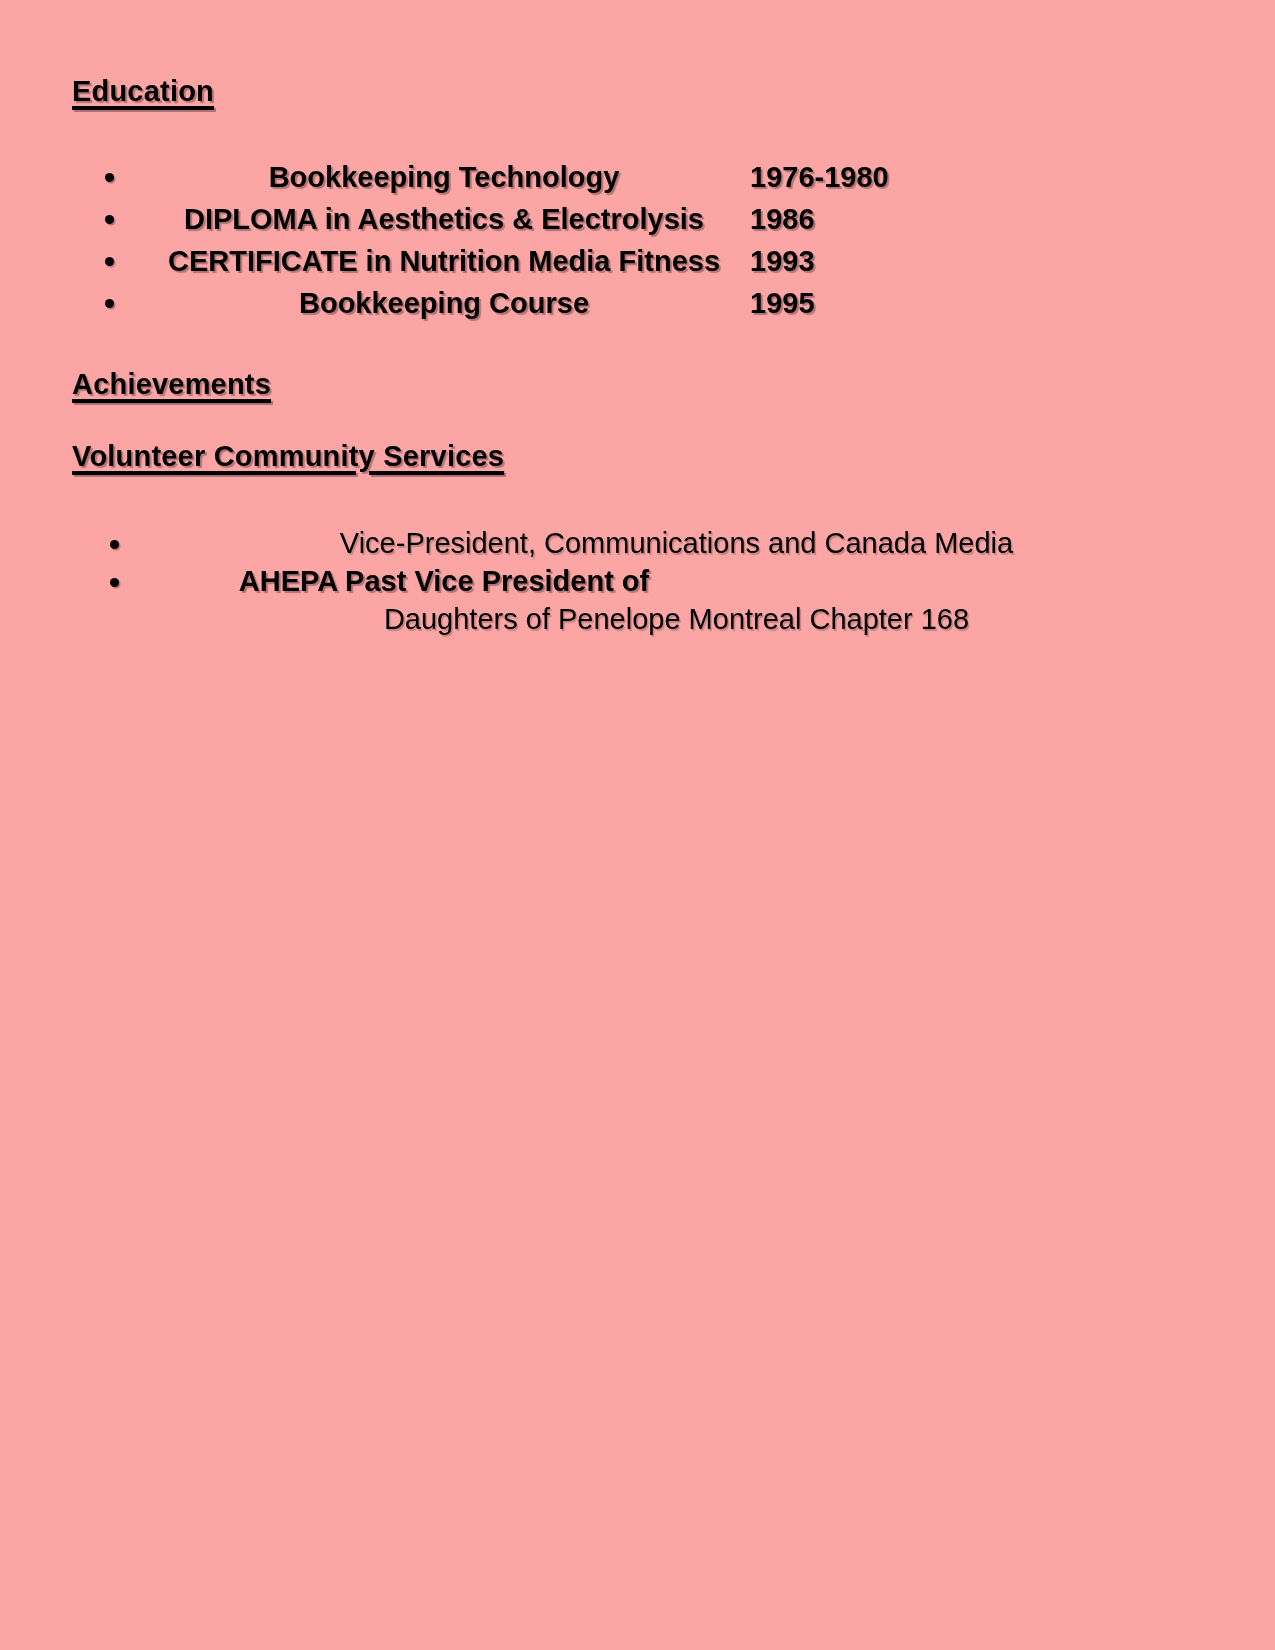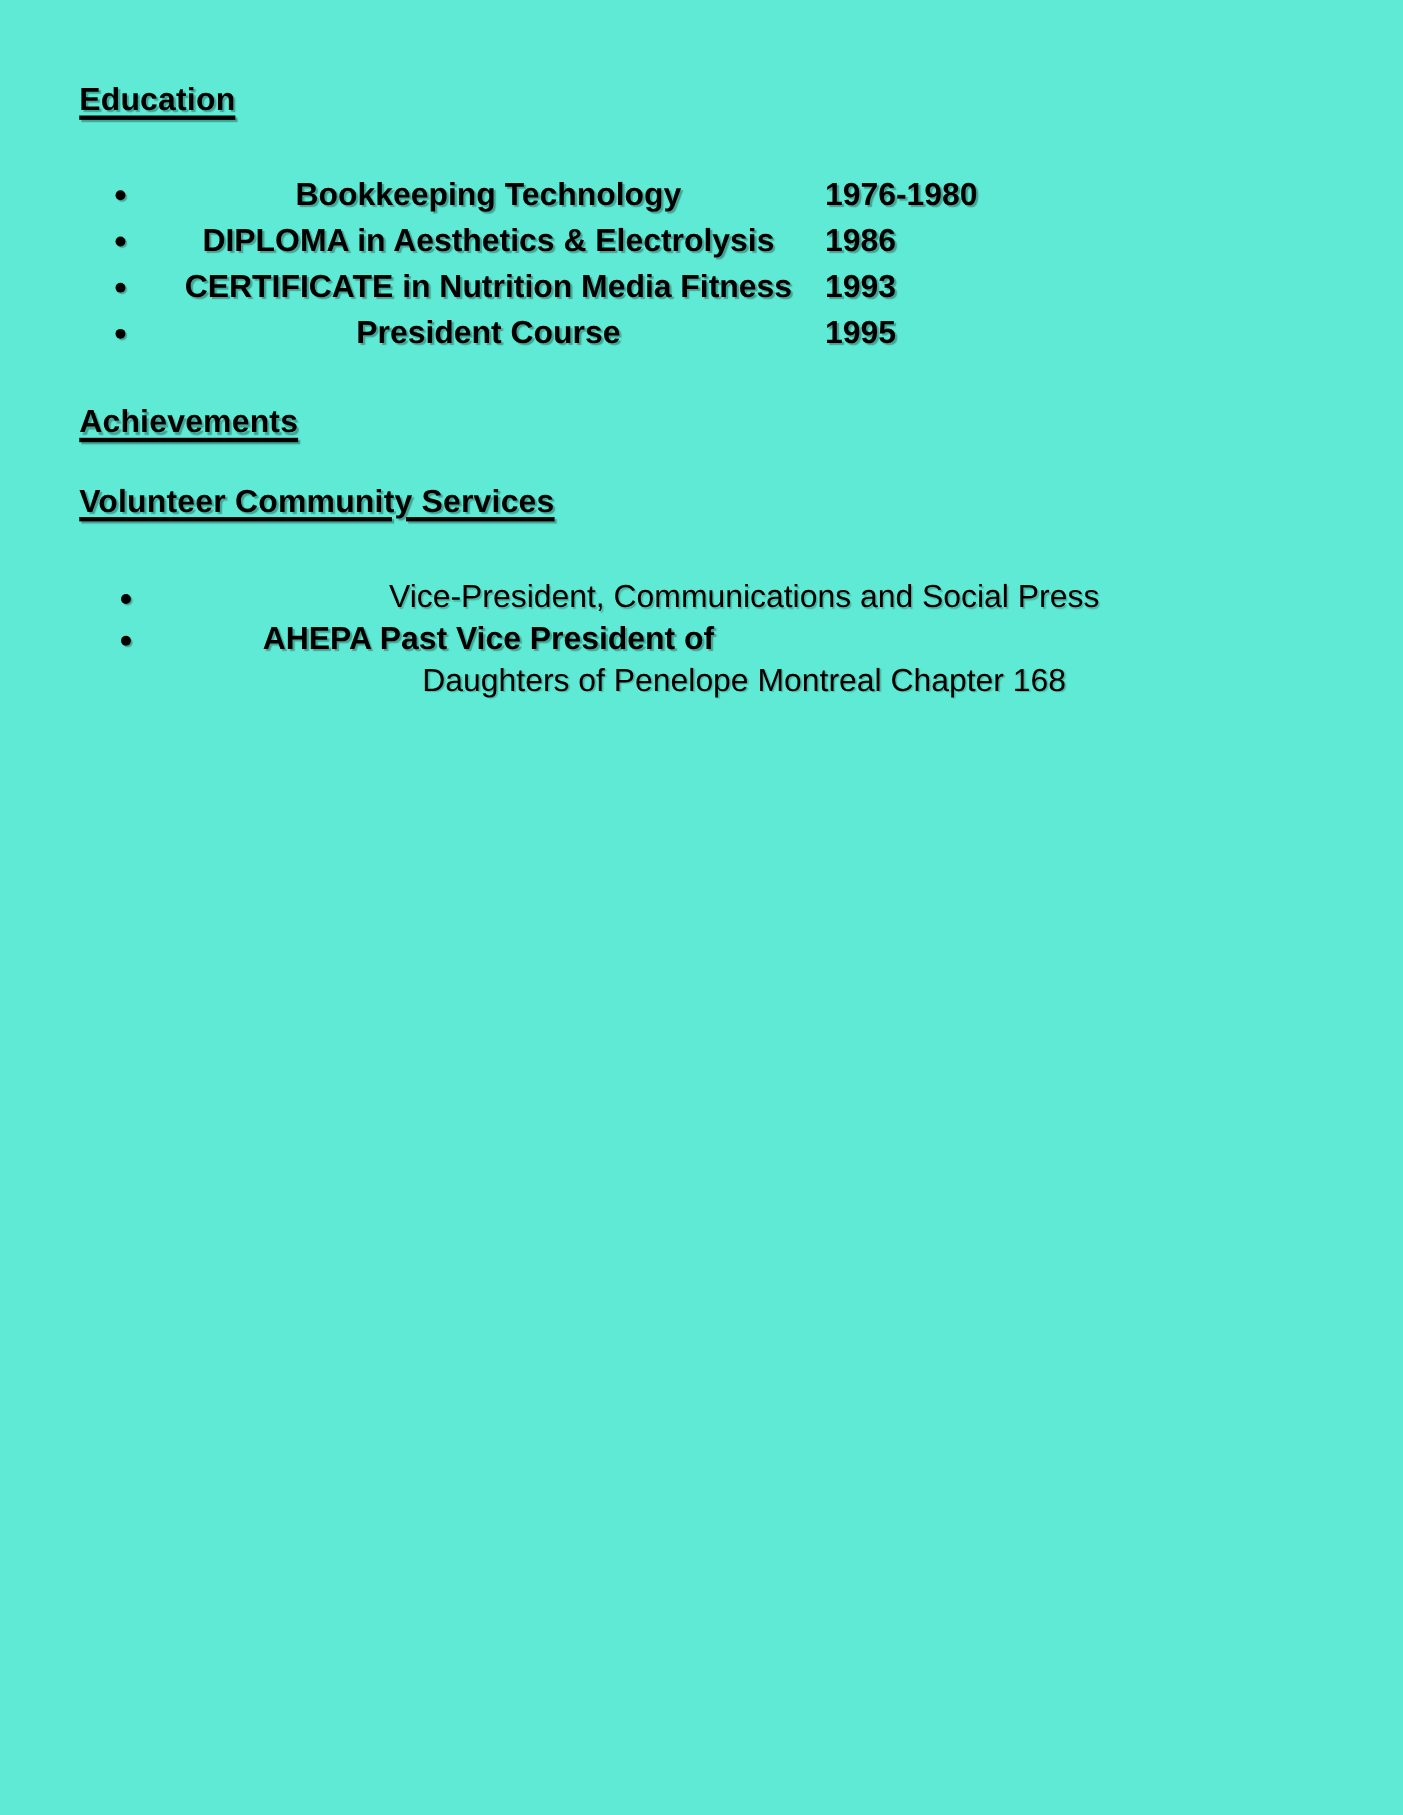--- a/index.html
+++ b/index.html
@@ -14,21 +14,21 @@
     font-family: "Liberation Sans", sans-serif;
     color: #000000;
     overflow: hidden;
   }
   .page {
     position: relative;
     box-sizing: border-box;
     width: 1275px;
     height: 1650px;
     padding: 74px 60px 0 72px;
-    background: #5eead4;
+    background: #fca5a5;
   }
   .section-heading {
     margin: 0;
     font-size: 29px;
     font-weight: bold;
     line-height: 35px;
     text-decoration: underline;
     text-decoration-thickness: 4px;
     text-underline-offset: 5px;
     text-shadow: 2px 2px 1px rgba(0,0,0,0.30);
@@ -109,37 +109,37 @@
       <li class="item">
         <span class="bullet"></span>
         <div class="item-row">
           <span class="item-label">CERTIFICATE in Nutrition Media Fitness</span>
           <span class="item-year">1993</span>
         </div>
       </li>
       <li class="item">
         <span class="bullet"></span>
         <div class="item-row">
-          <span class="item-label">President Course</span>
+          <span class="item-label">Bookkeeping Course</span>
           <span class="item-year">1995</span>
         </div>
       </li>
     </ul>
   </section>
 
   <section id="section-achievements">
     <h2 class="section-heading">Achievements</h2>
   </section>
 
   <section id="section-volunteer">
     <h2 class="section-heading">Volunteer Community Services</h2>
     <ul class="items">
       <li class="item">
         <span class="bullet"></span>
-        <div class="item-sub">Vice-President, Communications and Social Press</div>
+        <div class="item-sub">Vice-President, Communications and Canada Media</div>
       </li>
       <li class="item">
         <span class="bullet"></span>
         <div class="item-row">
           <span class="item-label">AHEPA Past Vice President of</span>
         </div>
         <div class="item-sub">Daughters of Penelope Montreal Chapter 168</div>
       </li>
     </ul>
   </section>

